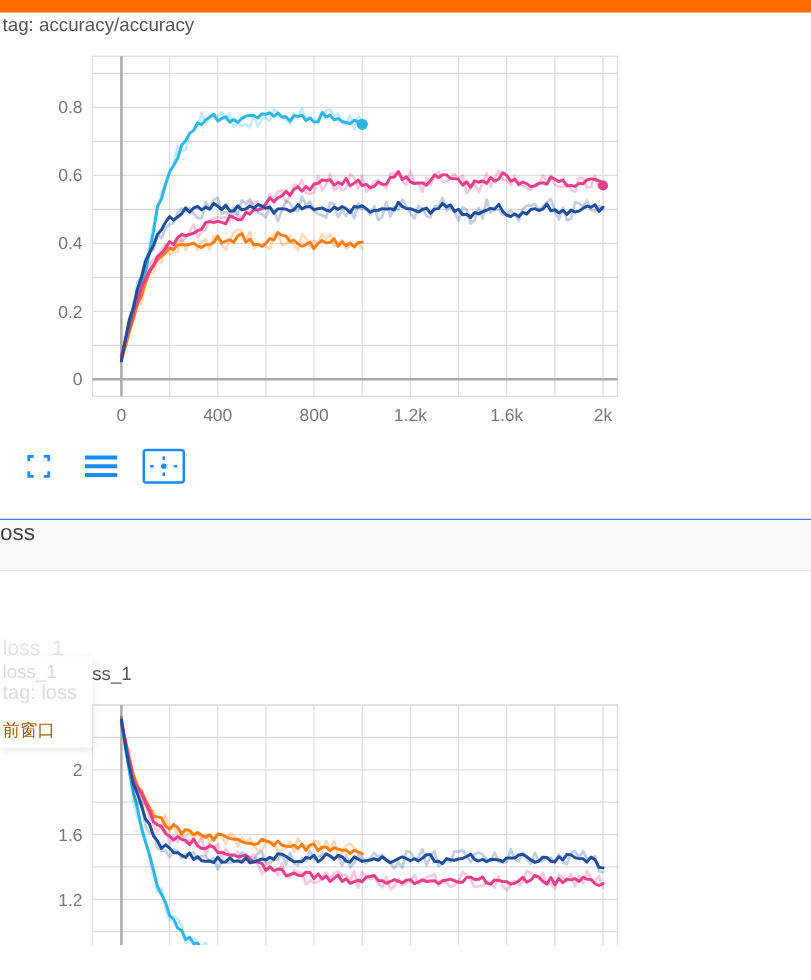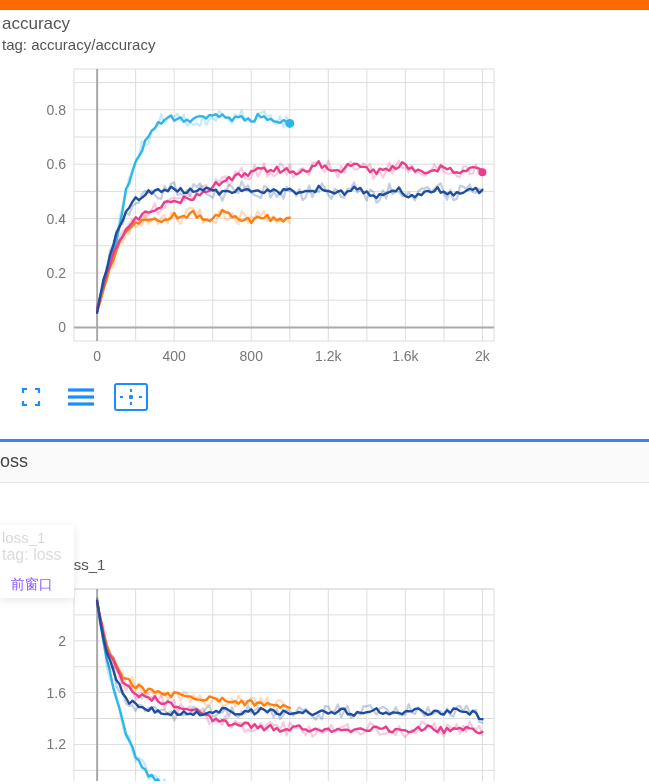--- a/index.html
+++ b/index.html
@@ -25,25 +25,25 @@
     color: #555;
     line-height: 1.15;
   }
   .chart-tag {
     margin: 2px 2px 8px 2px;
     font-size: 15px;
     color: #555;
   }
   .section-divider {
     height: 40px;
-    border-top: 3px solid #3b82f6;
+    border-top: 1px solid #3b82f6;
     border-bottom: 1px solid #e5e5e5;
     background: #fafafa;
     display: flex;
-    align-items: center;
+    align-items: flex-start;
     padding-left: 0px;
     font-size: 18px;
     color: #444;
     margin-top: 28px;
     margin-bottom: 28px;
   }
   .section-divider .lbl { margin-left: 0; }
   svg.chart { display:block; }
   .plot-bg { fill:#fff; }
   .grid line { stroke:#ddd; stroke-width:1; }
@@ -83,31 +83,30 @@
     padding:4px 12px 4px 2px;
     background:#fff;
     box-shadow:0 2px 8px rgba(0,0,0,.1);
     border-radius:2px;
     font-size:14px;
     color:#eee;
     z-index:10;
   }
   .overlay-box .title { color:#d8d8d8; font-size:15px; }
   .overlay-box .sub { color:#dcdcdc; font-size:16px; }
-  .overlay-box .cn { color:#8b5cf6; margin-top:12px;text-align:center; }
+  .overlay-box .cn { color:#a16207; margin-top:12px; }
   .rel { position:relative; }
   .chart-block { margin: 6px 14px 0 14px; }
 </style>
 </head>
 <body>
 
 <div class="page rel">
   <div class="topbar"></div>
 
-  <div class="chart-title">accuracy</div>
   <div class="chart-tag">tag: accuracy/accuracy</div>
 
   <div class="chart-block">
     <svg id="svg1" class="chart" width="490" height="310">
         <rect x="60" y="8" width="420" height="272" class="plot-bg" stroke="#ddd" stroke-width="1" fill="#fff"></rect>
         <g class="grid">
           <line x1="83.11926605504587" y1="8" x2="83.11926605504587" y2="280"></line>
           <line x1="121.65137614678899" y1="8" x2="121.65137614678899" y2="280"></line>
           <line x1="160.1834862385321" y1="8" x2="160.1834862385321" y2="280"></line>
           <line x1="198.71559633027525" y1="8" x2="198.71559633027525" y2="280"></line>

